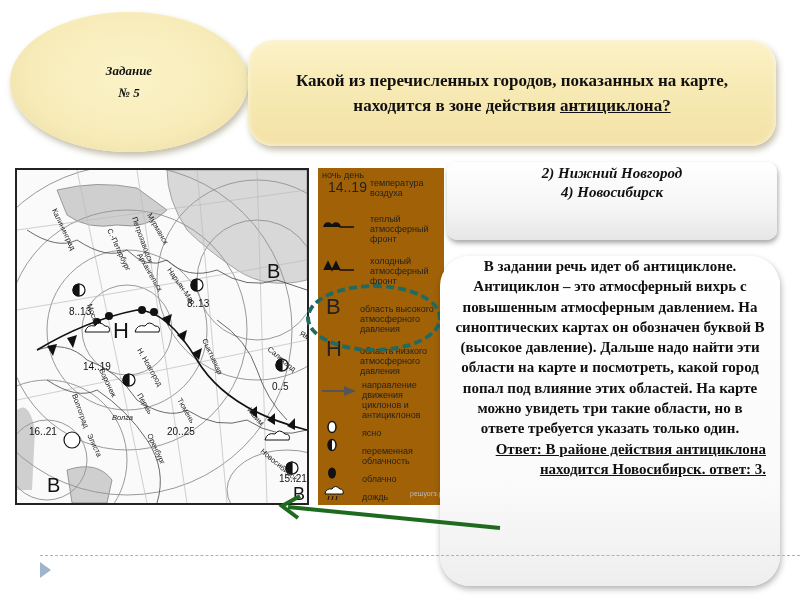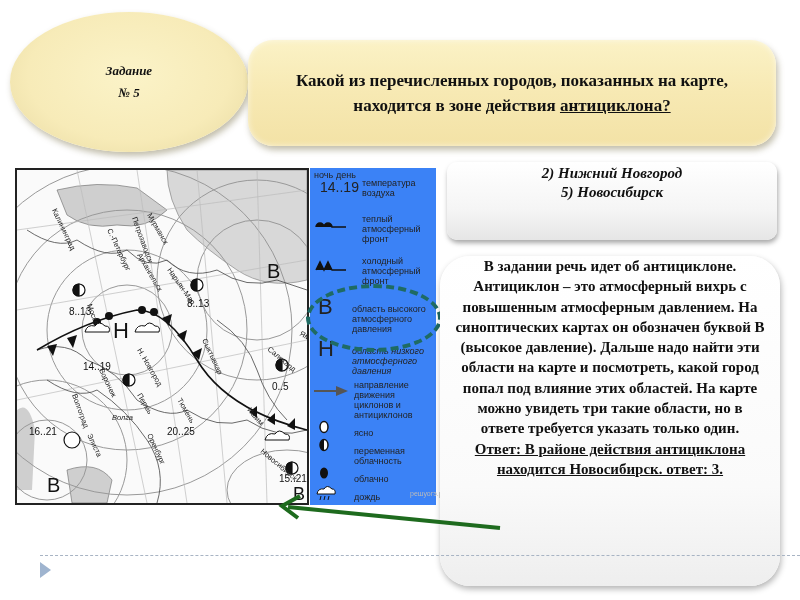--- a/index.html
+++ b/index.html
@@ -34,27 +34,27 @@
     .options div { font-style:italic; font-weight:bold; font-size:15px; line-height:19px; color:#111; }
 
     .explain {
       position:absolute; left:440px; top:256px; width:340px; height:330px;
       border-radius:30px;
       background: linear-gradient(180deg, #ffffff 0%, #fafafa 70%, #eeeeee 100%);
       box-shadow: 1px 3px 6px rgba(0,0,0,0.3);
       text-align:center; box-sizing:border-box; padding:0 14px;
     }
     .explain p { margin:0; font-weight:bold; font-size:15px; line-height:20.3px; color:#111; }
-    .explain .ans { text-decoration:underline; }
+    .explain .ans { text-decoration:underline;text-align:right; }
 
     .map {
       position:absolute; left:15px; top:168px; width:294px; height:337px;
       border:2px solid #222; box-sizing:border-box; background:#fafafa; overflow:hidden;
     }
-    .legend { position:absolute; left:310px; top:168px; width:126px; height:337px; background:#3b82f6; }
+    .legend { position:absolute; left:318px; top:168px; width:126px; height:337px; background:#a16207; }
     .lg-row { position:absolute; left:0; width:126px; font-family:"Liberation Sans", sans-serif; font-size:9px; line-height:10px; color:#222; }
     .lg-sym { position:absolute; left:4px; }
     .lg-txt { position:absolute; left:38px;margin-top:8px; }
 
     .dashed-ellipse {
       position:absolute; left:306px; top:284px; width:136px; height:68px;
       border:4px dashed #1f6b63; border-radius:50%; box-sizing:border-box;
     }
 
     .divider { position:absolute; left:40px; top:555px; width:760px; border-top:1px dashed #a8b4c4; }
@@ -71,21 +71,21 @@
   <span>Задание</span>
   <span>№ 5</span>
 </div>
 
 <div class="question">
   <p><span>Какой из перечисленных городов, показанных на карте, находится в зоне действия </span><u>антициклона?</u></p>
 </div>
 
 <div class="options">
   <div>2) Нижний Новгород</div>
-  <div>5) Новосибирск</div>
+  <div>4) Новосибирск</div>
 </div>
 
 <div class="map">
   <svg width="290" height="333" viewBox="0 0 290 333">
 
     <path d="M40 20 Q80 10 120 18 L150 40 Q130 60 100 55 Q70 60 50 45 Z" fill="#cfcfcf" stroke="#666" stroke-width="0.6"></path>
     <path d="M150 0 L290 0 L290 110 Q250 120 220 100 Q190 80 170 60 Q150 30 150 0 Z" fill="#d8d8d8" stroke="#777" stroke-width="0.6"></path>
     <path d="M0 240 Q12 230 18 260 L15 320 L0 320 Z" fill="#cfcfcf"></path>
     <path d="M50 300 Q80 290 95 310 L90 333 L55 333 Z" fill="#cfcfcf" stroke="#666" stroke-width="0.6"></path>
 
@@ -214,21 +214,21 @@
         <path d="M2 10 L6 2 L10 10 L14 2 L18 10 L32 10" fill="#111" stroke="#111" stroke-width="1.5"></path>
       </svg>
     <span class="lg-txt" style="left:52px; width:70px;">холодный атмосферный фронт</span>
   </div>
   <div class="lg-row" style="top:128px;">
     <span class="lg-sym" style="font-size:22px; line-height:22px; left:8px;">В</span>
     <span class="lg-txt" style="left:42px; width:80px;">область высокого атмосферного давления</span>
   </div>
   <div class="lg-row" style="top:170px;">
     <span class="lg-sym" style="font-size:22px; line-height:22px; left:8px;">Н</span>
-    <span class="lg-txt" style="left:42px; width:80px;font-style:italic;">область низкого атмосферного давления</span>
+    <span class="lg-txt" style="left:42px; width:80px;">область низкого атмосферного давления</span>
   </div>
   <div class="lg-row" style="top:204px;">
     <svg class="lg-sym" style="top:14px;" width="36" height="10">
         <path d="M0 5 L24 5" stroke="#555" stroke-width="2"></path>
         <polygon points="22,0 34,5 22,10" fill="#555"></polygon>
       </svg>
     <span class="lg-txt" style="left:44px; width:80px;">направление движения циклонов и антициклонов</span>
   </div>
   <div class="lg-row" style="top:252px;">
     <svg class="lg-sym" style="left:8px;" width="12" height="14">

